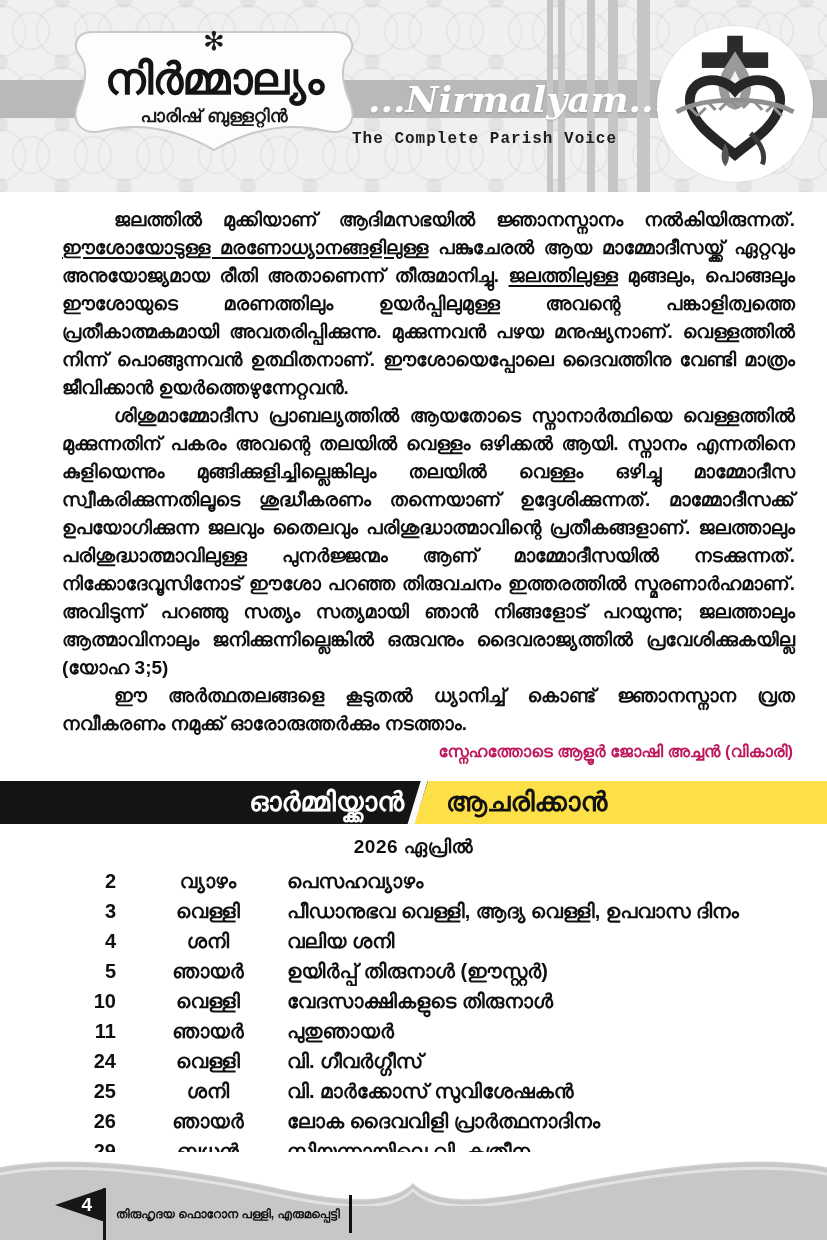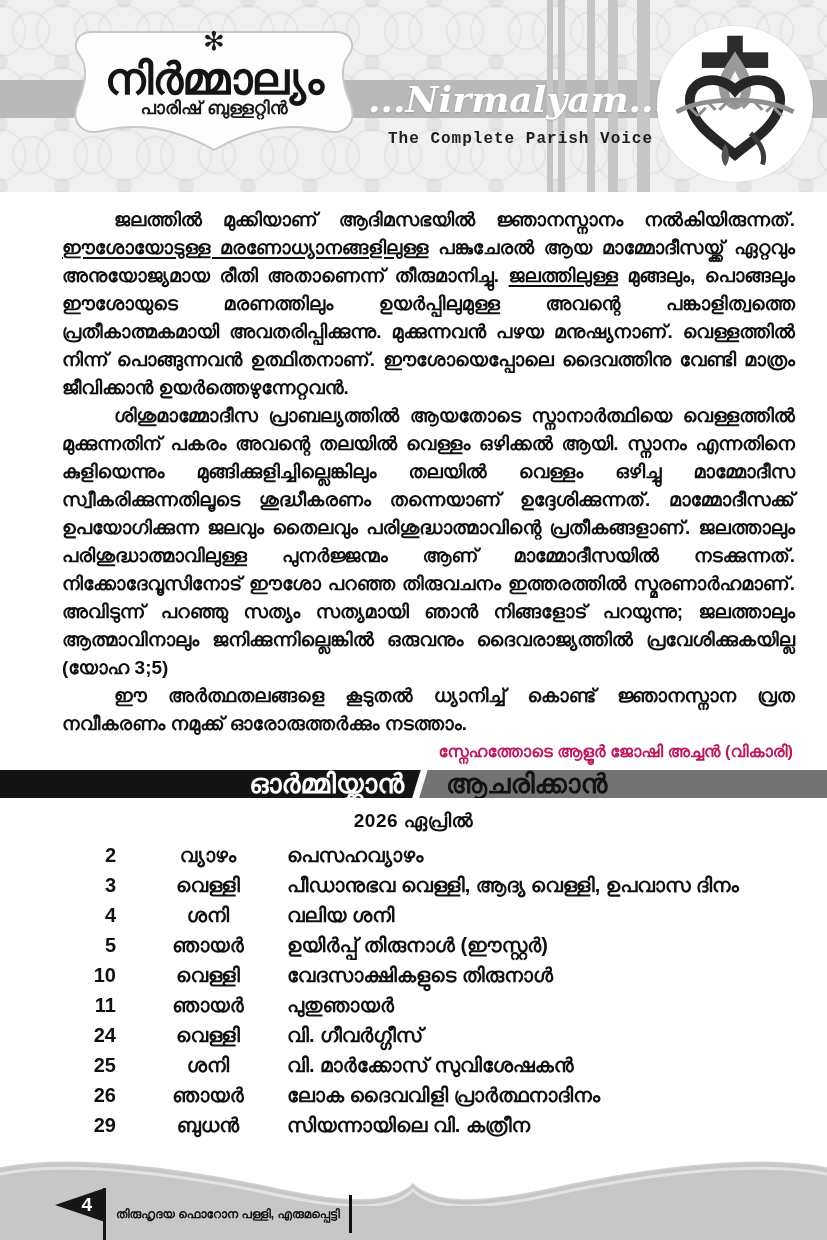--- a/index.html
+++ b/index.html
@@ -27,52 +27,52 @@
 
   .plaque{position:absolute;left:68px;top:22px;width:292px;height:148px;}
   .plaque svg{position:absolute;left:0;top:0;}
   .plaque-inner{position:absolute;left:0;top:0;width:100%;height:100%;text-align:center;}
   .ornament{position:absolute;top:6px;left:0;right:0;font-size:26px;color:#1a1a1a;line-height:1;}
   .plaque-title{
     position:absolute;top:32px;left:0;right:0;
     font-size:44px;font-weight:700;letter-spacing:-1px;color:#141414;
     font-family:"Liberation Serif","DejaVu Serif",serif;
   }
-  .plaque-sub{position:absolute;top:76px;left:0;right:0;font-size:18px;font-weight:700;color:#1a1a1a;}
+  .plaque-sub{position:absolute;top:84px;left:0;right:0;font-size:18px;font-weight:700;color:#1a1a1a;}
 
   .script-title{
     position:absolute;left:368px;top:78px;width:260px;
     font-family:"DejaVu Serif","Liberation Serif",serif;font-style:italic;font-weight:700;
     font-size:36px;color:#ffffff;text-align:center;
     text-shadow:0 1px 2px rgba(0,0,0,0.18);
   }
   .tagline{
     position:absolute;left:352px;top:130px;width:310px;
     font-family:"Liberation Mono","DejaVu Sans Mono",monospace;
-    font-size:16px;font-weight:700;color:#1d1d1d;letter-spacing:1px;white-space:nowrap;margin-left:36px;
+    font-size:16px;font-weight:700;color:#1d1d1d;letter-spacing:1px;white-space:nowrap;
   }
   .heart-logo{
     position:absolute;right:14px;top:26px;width:156px;height:156px;border-radius:50%;
     background:#ffffff;box-shadow:0 0 0 1px rgba(0,0,0,0.05);
   }
 
   
   .article{padding:14px 32px 0 62px;}
   .article p{
     margin:0;font-size:19px;line-height:28px;font-weight:700;
     text-align:justify;text-indent:52px;color:#101010;
   }
   .u{text-decoration:underline;text-decoration-thickness:2px;text-underline-offset:3px;}
   .signature{
     text-align:right;font-size:16.5px;font-weight:700;color:#be185d;
     margin-top:4px;padding-right:2px;
   }
 
   
-  .banner{position:relative;height:28px;margin-top:9px;background:#737373;overflow:hidden;}
+  .banner{position:relative;height:43px;margin-top:20px;background:#fde047;overflow:hidden;}
   .banner-black{
     position:absolute;left:0;top:0;bottom:0;width:428px;background:#141414;
     clip-path:polygon(0 0,100% 0,calc(100% - 14px) 100%,0 100%);
     display:flex;align-items:center;justify-content:flex-end;padding-right:24px;box-sizing:border-box;
   }
   .banner-black span{color:#ffffff;font-size:27px;font-weight:700;}
   .banner-slash{position:absolute;left:414px;top:-4px;height:52px;width:7px;background:#fafafa;transform:skewX(-17deg);}
   .banner-right{
     position:absolute;left:446px;top:0;bottom:0;display:flex;align-items:center;
     color:#121212;font-size:27px;font-weight:700;text-align:right;

